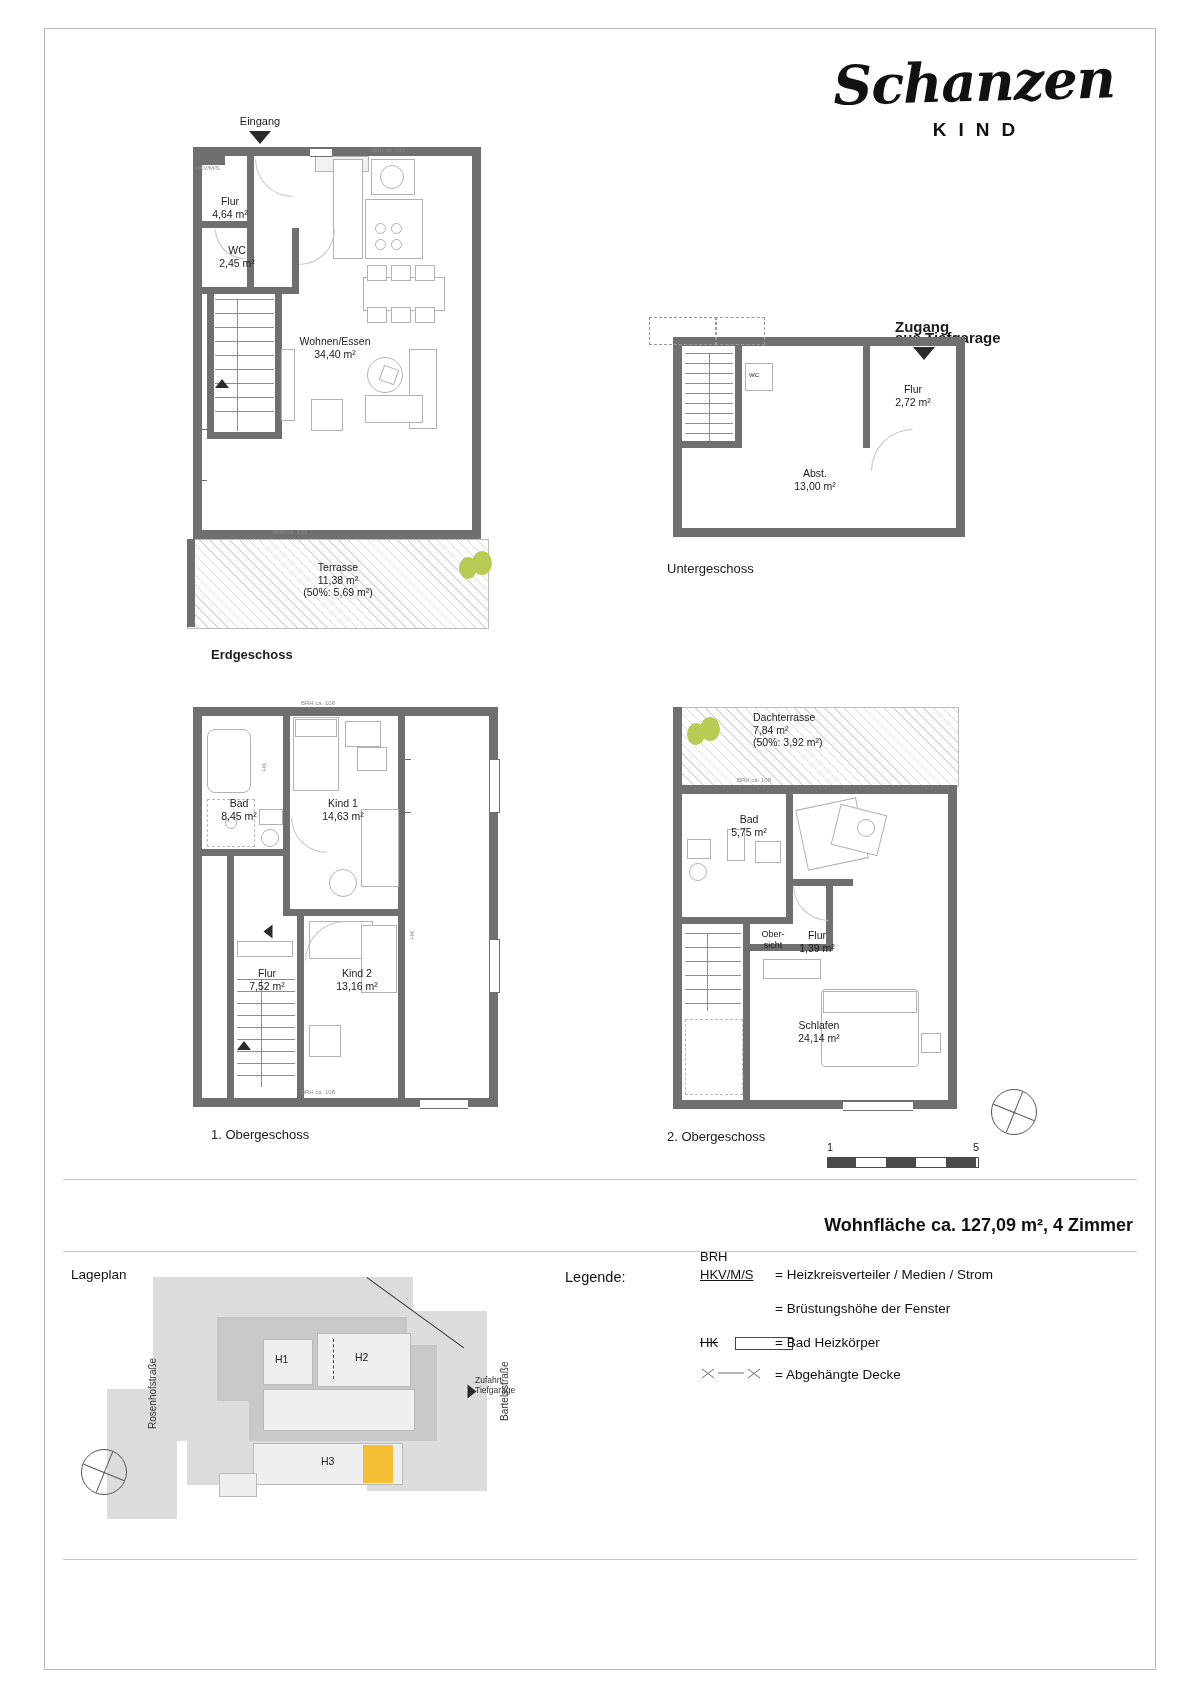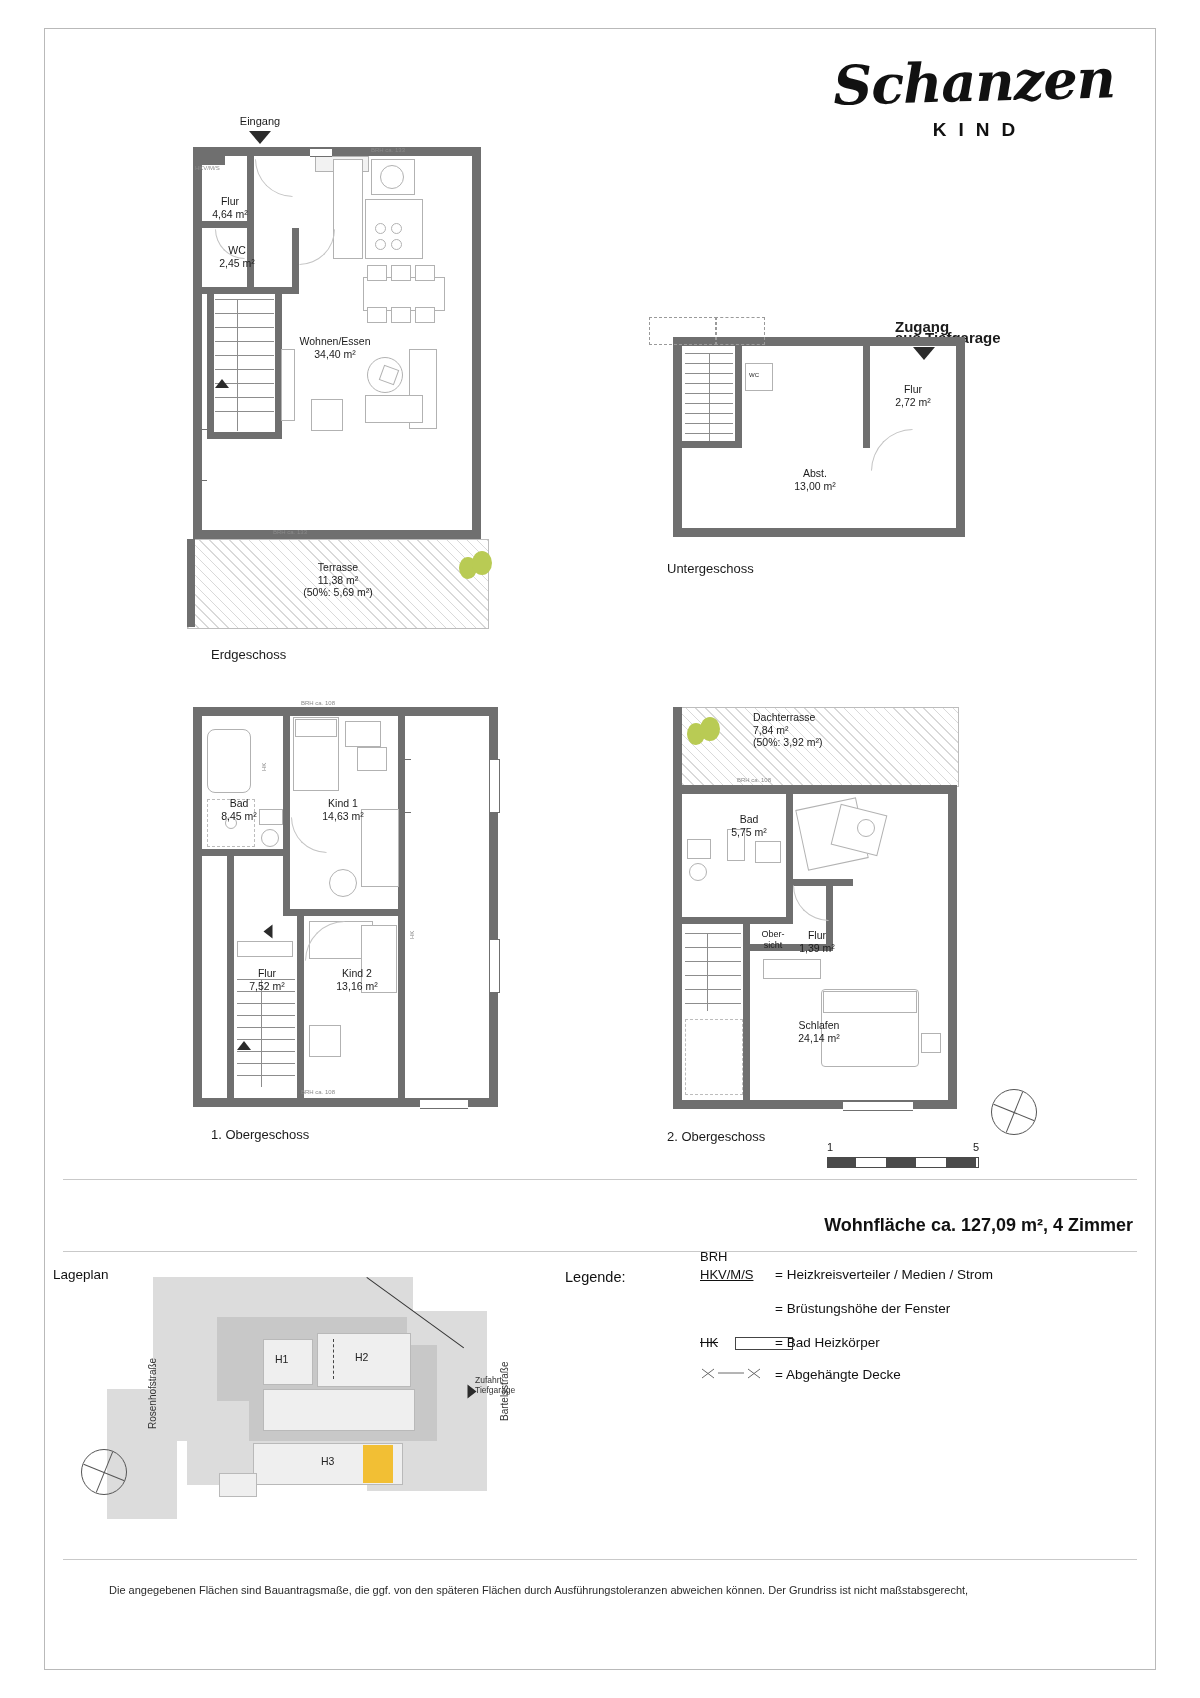--- a/index.html
+++ b/index.html
@@ -167,21 +167,21 @@
       <div class="lbl c" style="left:62px;top:145px;">
         <span>WC</span><br><span>2,45 m²</span>
       </div>
       <div class="lbl c" style="left:160px;top:236px;">
         <span>Wohnen/Essen</span><br><span>34,40 m²</span>
       </div>
       <div class="lbl c" style="left:163px;top:462px;">
         <span>Terrasse</span><br><span>11,38 m²</span><br><span>(50%: 5,69 m²)</span>
       </div>
 
-      <div class="floorname" style="left:36px;top:548px;">Erdgeschoss</div>
+      <div class="floorname" style="left:36px;top:548px;font-weight:bold;">Erdgeschoss</div>
     </div>
 
     <div class="plan" style="left:580px;top:280px;width:360px;height:300px;">
 
       <div class="lbl" style="left:270px;top:12px;font-size:15px;line-height:11px;font-weight:bold;">Zugang<br>aus Tiefgarage</div>
       <div class="tri" style="left:288px;top:38px;"></div>
 
       <div class="wall" style="left:48px;top:28px;width:292px;height:9px;"></div>
       <div class="wall" style="left:48px;top:28px;width:9px;height:200px;"></div>
       <div class="wall" style="left:331px;top:28px;width:9px;height:200px;"></div>
@@ -368,21 +368,21 @@
       <div class="fill" style="left:59px;top:1px;width:30px;"></div>
       <div class="fill" style="left:119px;top:1px;width:30px;"></div>
     </div>
 
     <div class="rule" style="left:18px;top:1150px;width:1074px;"></div>
 
     <div class="area" style="right:22px;top:1186px;position:absolute;">Wohnfläche ca. 127,09 m², 4 Zimmer</div>
 
     <div class="rule" style="left:18px;top:1222px;width:1074px;"></div>
 
-    <div class="site-lbl" style="position:absolute;left:8px;top:1238px;">Lageplan</div>
+    <div class="site-lbl" style="position:absolute;left:26px;top:1238px;">Lageplan</div>
 
     <div style="position:absolute;left:22px;top:1248px;width:480px;height:250px;overflow:hidden;">
       <div class="blobA" style="left:86px;top:0px;width:260px;height:40px;"></div>
       <div class="blobA" style="left:86px;top:34px;width:300px;height:130px;"></div>
       <div class="blobA" style="left:120px;top:150px;width:290px;height:58px;"></div>
       <div class="blobA" style="left:300px;top:34px;width:120px;height:180px;"></div>
       <div class="blobA" style="left:40px;top:112px;width:70px;height:130px;"></div>
 
       <div class="blobB" style="left:150px;top:40px;width:190px;height:28px;"></div>
       <div class="blobB" style="left:150px;top:68px;width:220px;height:56px;"></div>
@@ -424,17 +424,16 @@
     <div style="position:absolute;left:690px;top:1308px;width:56px;height:11px;border:1px solid #444;"></div>
     <div class="leg-eq" style="left:730px;top:1306px;">= Bad Heizkörper</div>
 
     <svg style="position:absolute;left:655px;top:1336px;width:64px;height:18px;">
       <path d="M2 4 L14 13 M14 4 L2 13 M18 8 H44 M48 4 L60 13 M60 4 L48 13" stroke="#6a6a6a" fill="none" stroke-width="1"></path>
     </svg>
     <div class="leg-eq" style="left:730px;top:1338px;">= Abgehängte Decke</div>
 
     <div class="rule" style="left:18px;top:1530px;width:1074px;"></div>
     <div class="foot">
-      <div>Die angegebenen Flächen sind Bauantragsmaße, die ggf. von den späteren Flächen durch Ausführungstoleranzen abweichen können. Der Grundriss ist nicht maßstabsgerecht,</div>
     </div>
 
   </div>
 </div>
 
 </body></html>

